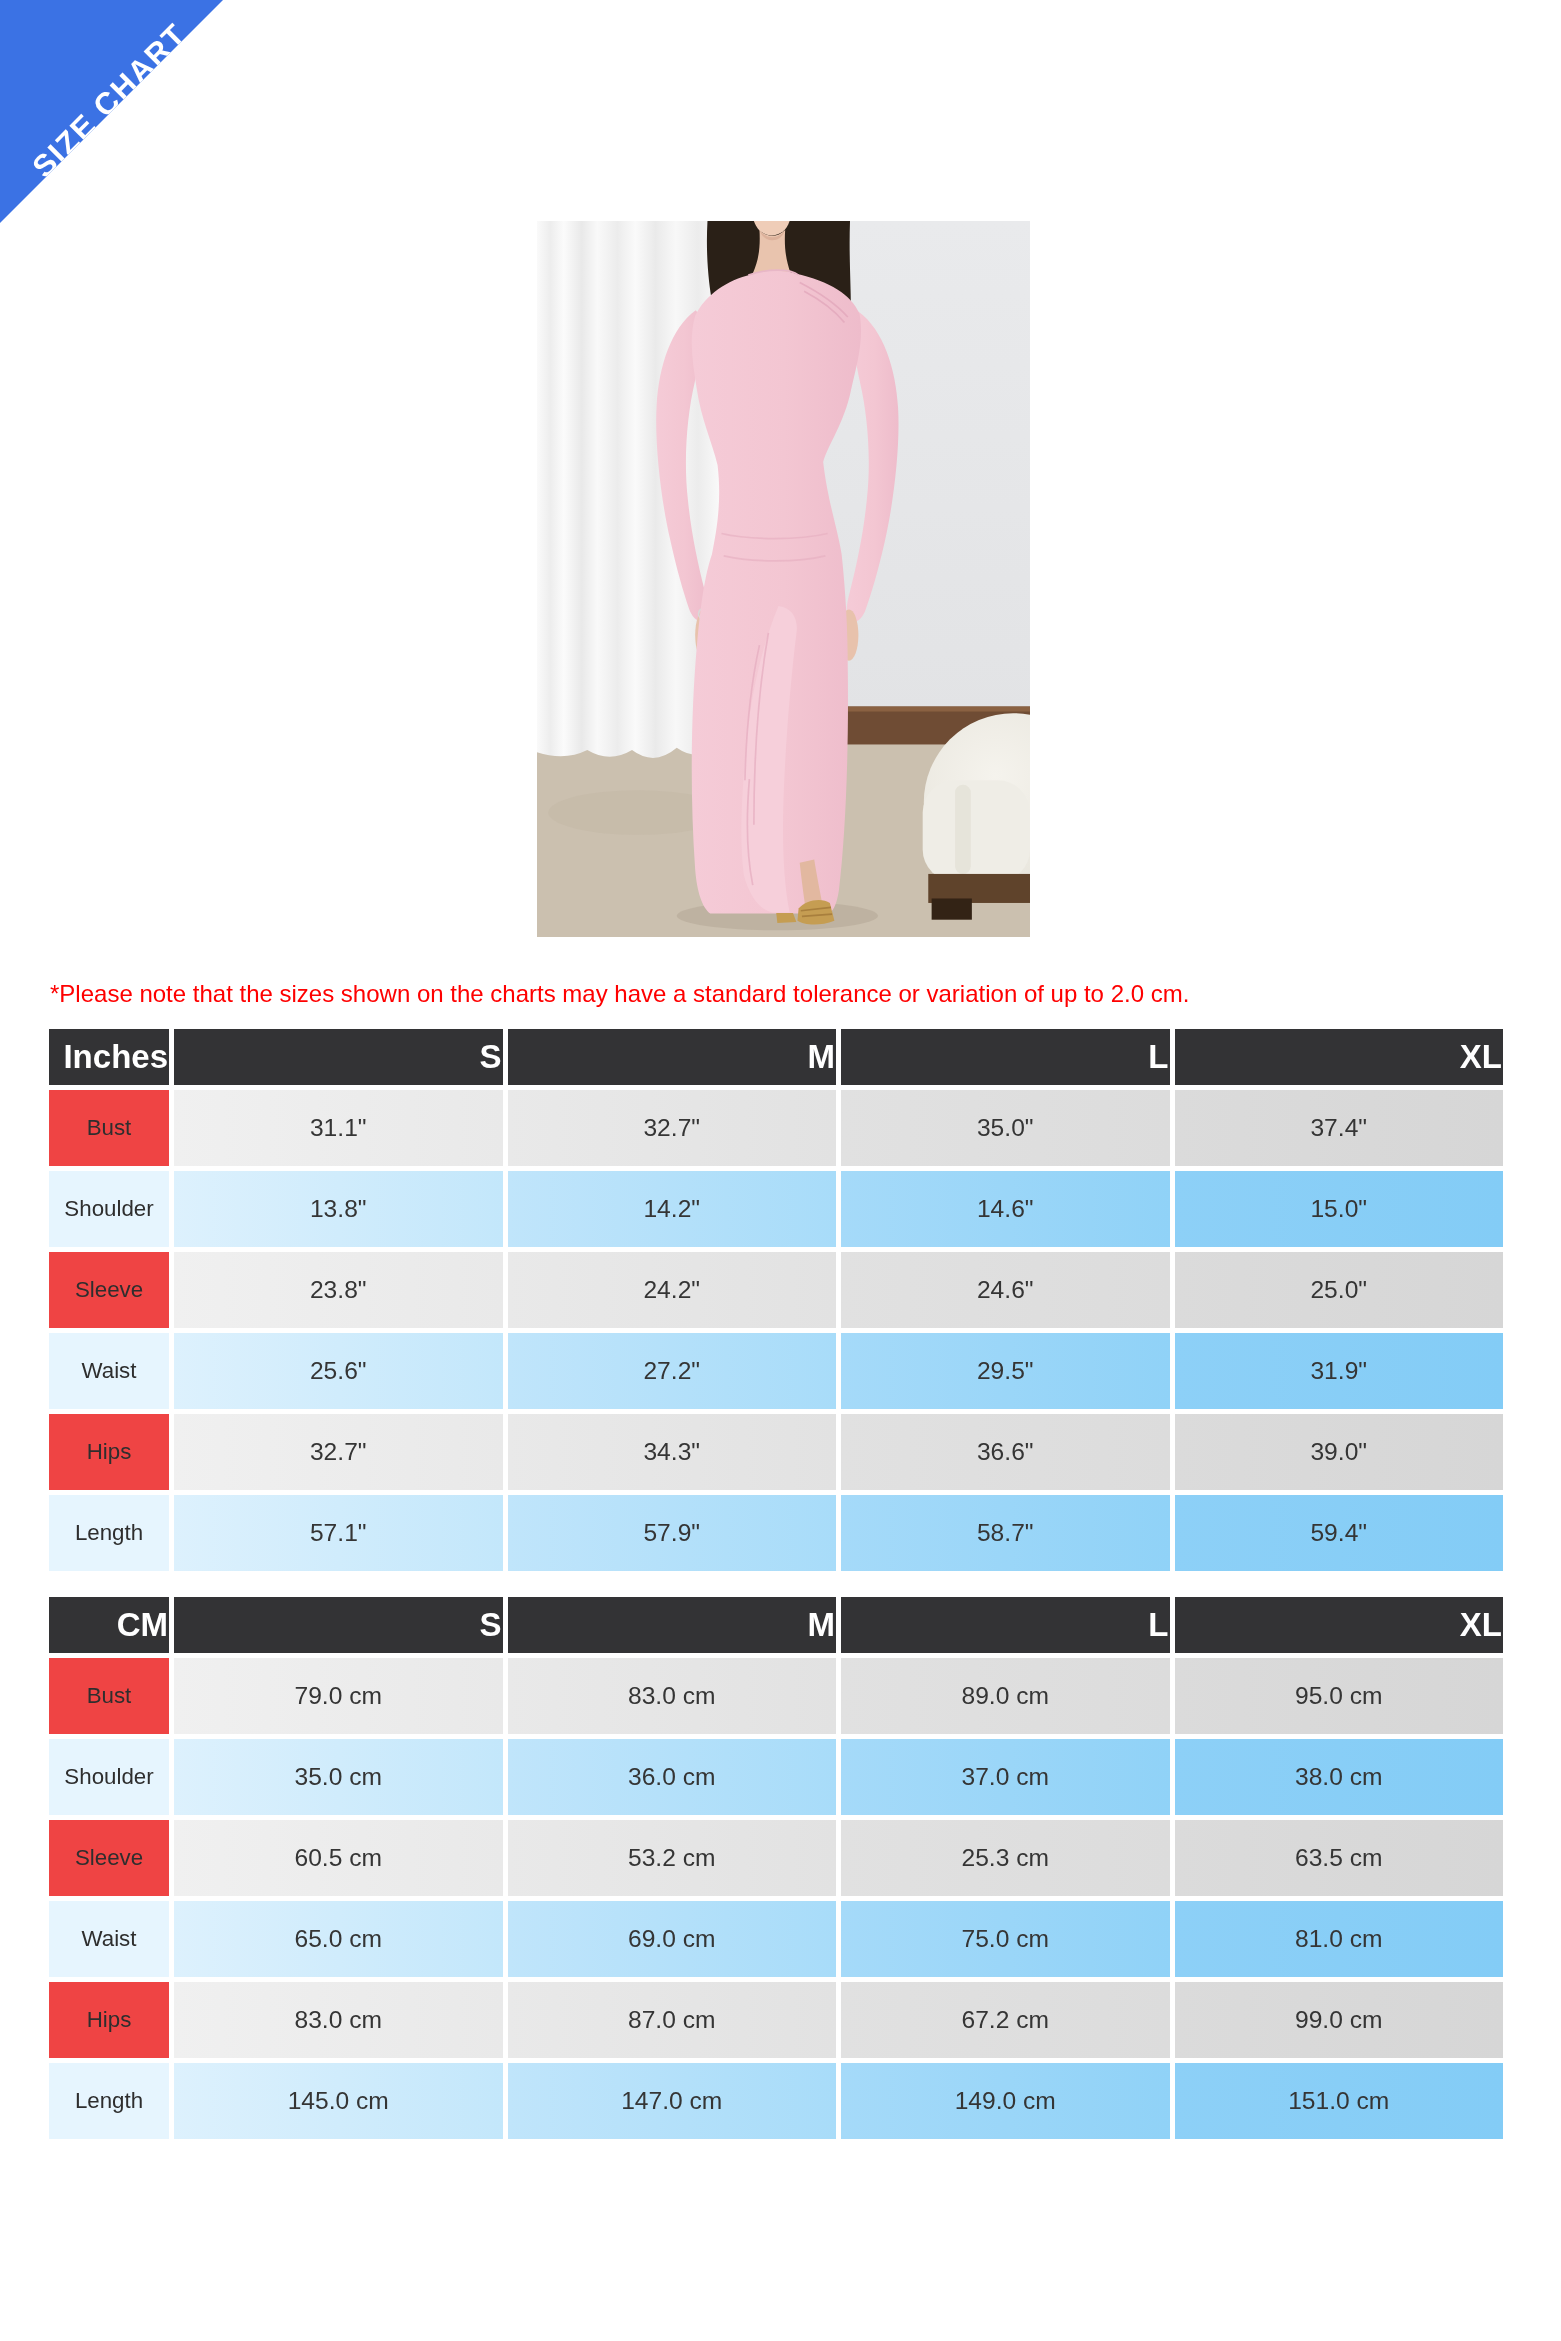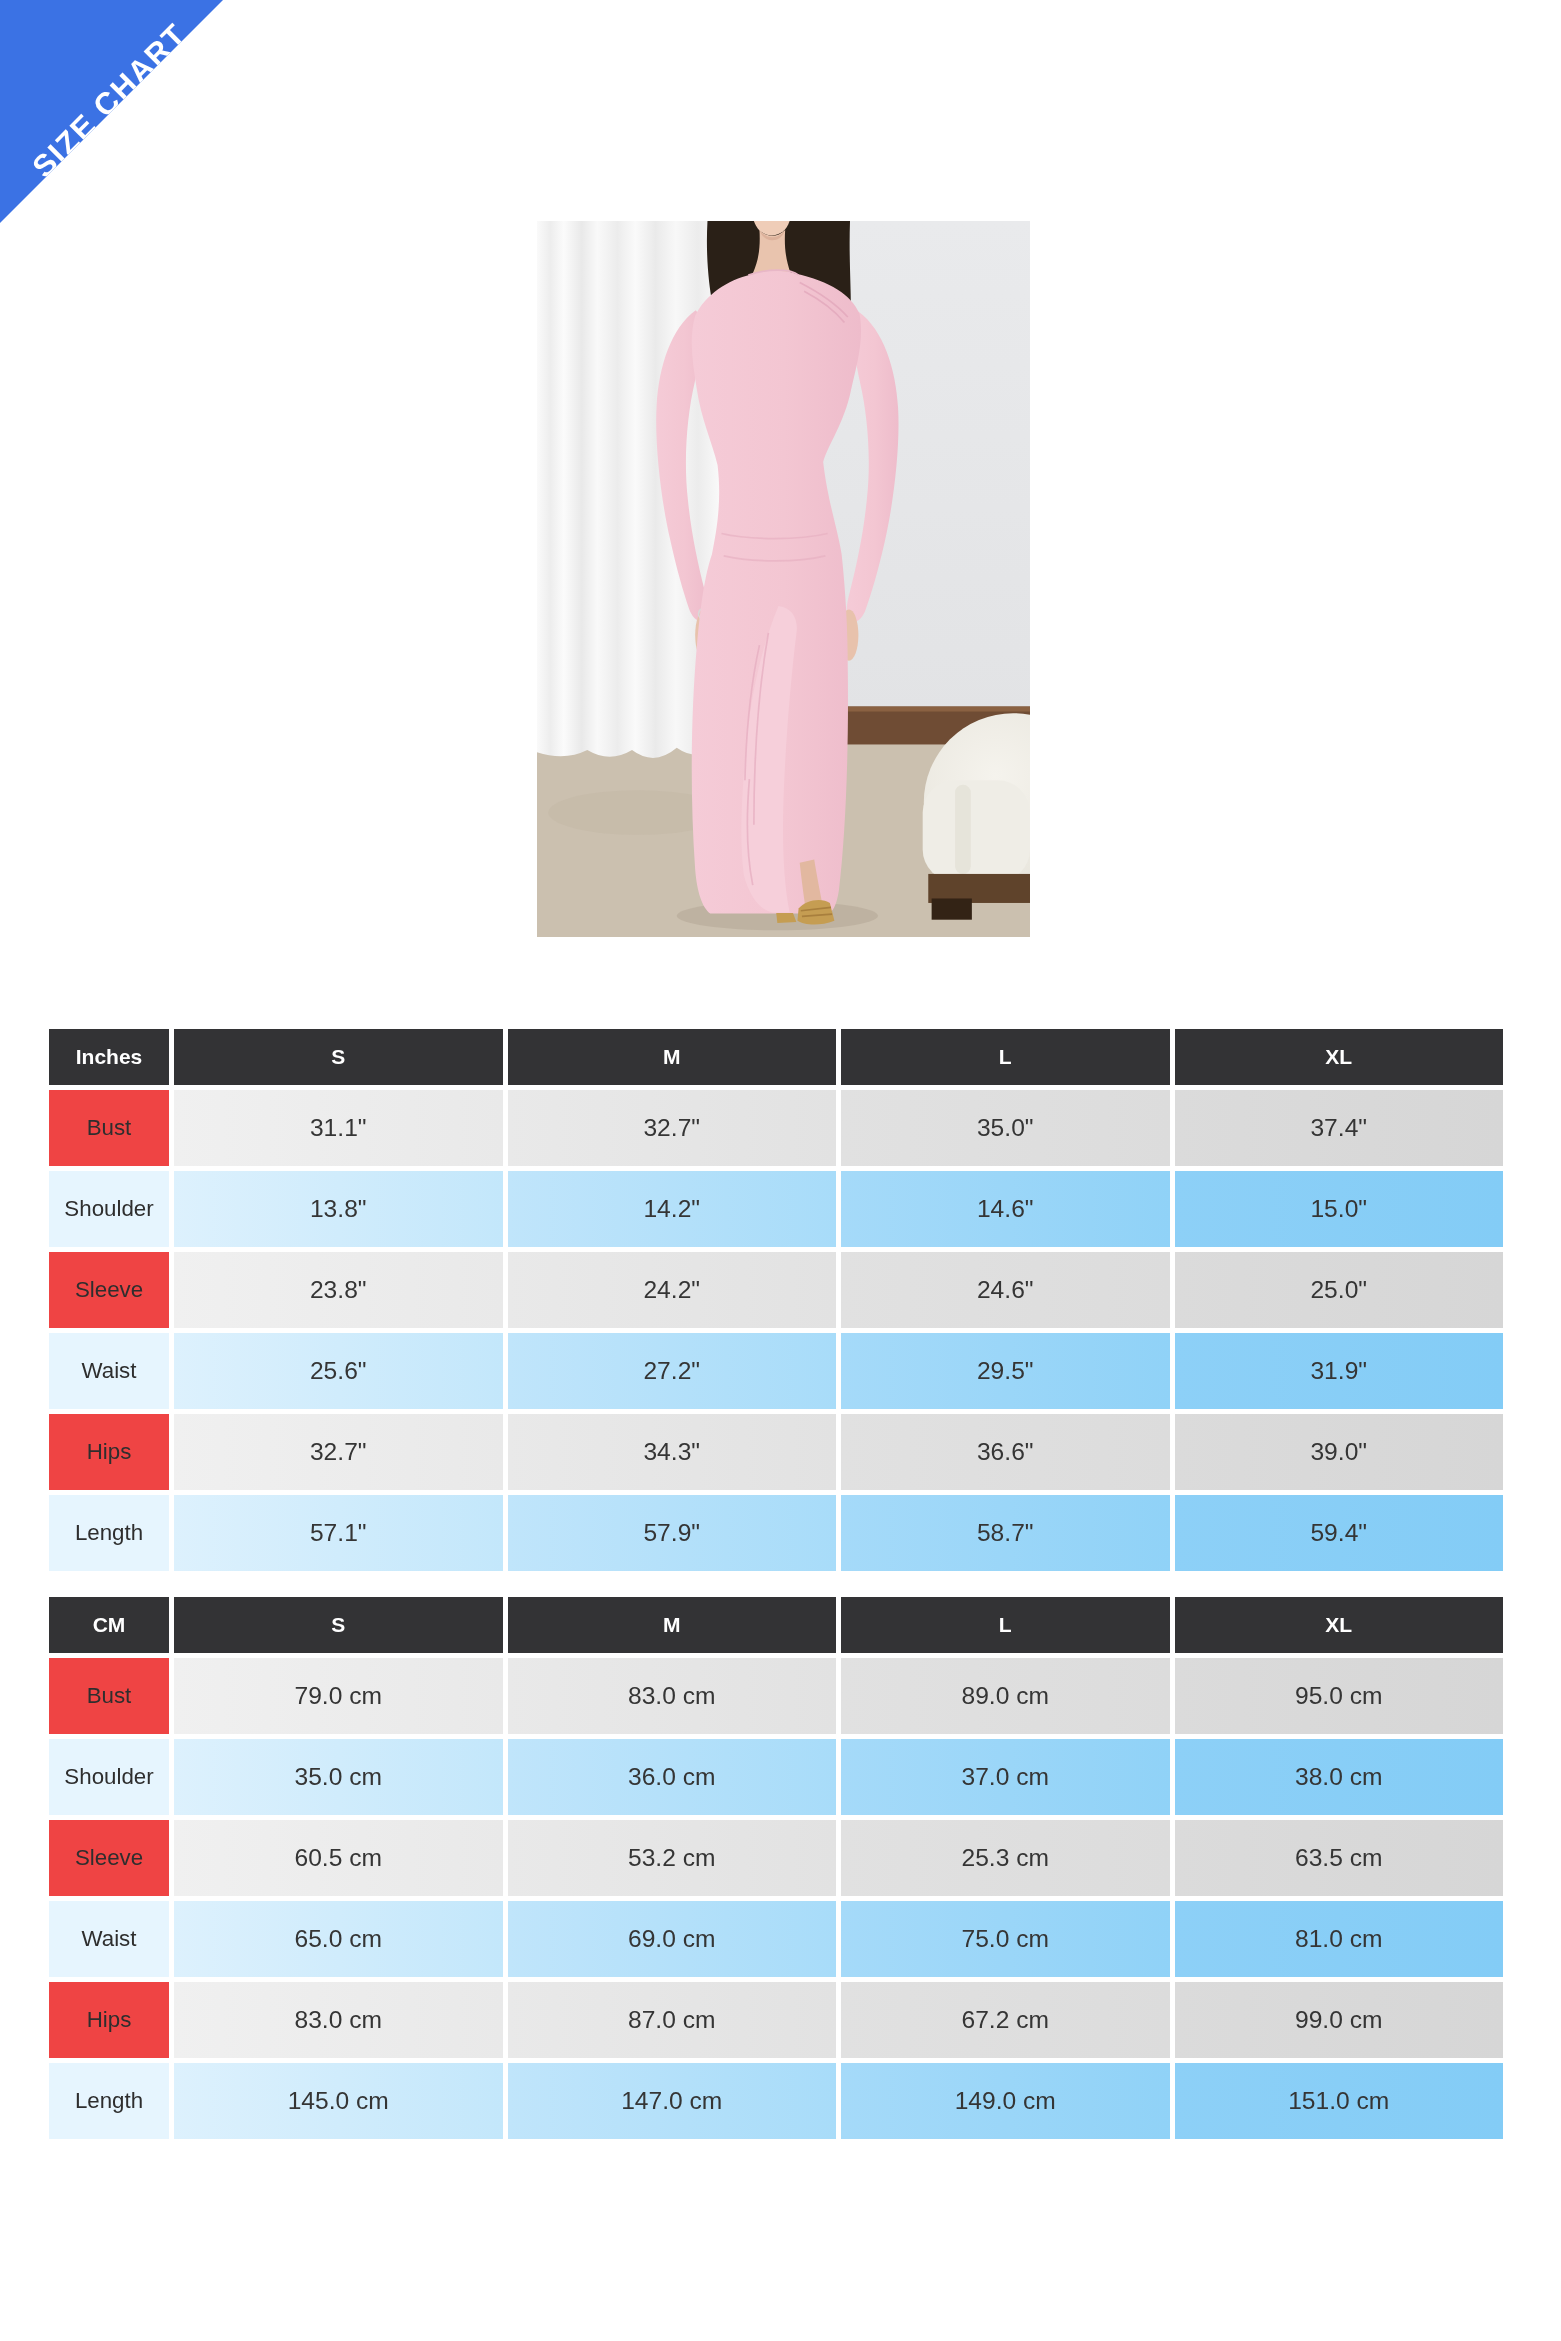--- a/index.html
+++ b/index.html
@@ -50,22 +50,22 @@
     border-spacing:5px;
     table-layout:fixed;
     width:1464px;
   }
   col.c-label{width:120px;}
   th{
     height:54px;
     background:#333335;
     color:#ffffff;
     font-weight:bold;
-    font-size:21px;
-    text-align:center;
+    font-size:33px;
+    text-align:right;
     vertical-align:middle;
   }
   td{
     height:74px;
     text-align:center;
     vertical-align:middle;
     font-size:24.6px;
     color:#353535;
   }
   td.row-label{font-size:22.3px;color:#2e2e2e;}
@@ -176,20 +176,21 @@
 
         <g>
           <path d="M468,1232 C480,1216 510,1212 524,1222 L532,1254 C506,1264 478,1262 466,1254 Z" fill="#c59d52"></path>
           <path d="M472,1236 L526,1230 M474,1246 L528,1242" stroke="#a87f3d" stroke-width="3"></path>
           <path d="M428,1240 L458,1240 L464,1256 L430,1258 Z" fill="#c59d52"></path>
         </g>
       </g>
     </svg>
   </div>
 
+  <p class="note">*Please note that the sizes shown on the charts may have a standard tolerance or variation of up to 2.0 cm.</p>
 
   <div class="size-table inches">
     <table>
       <colgroup>
           <col class="c-label">
           <col>
           <col>
           <col>
           <col>
         </colgroup>

